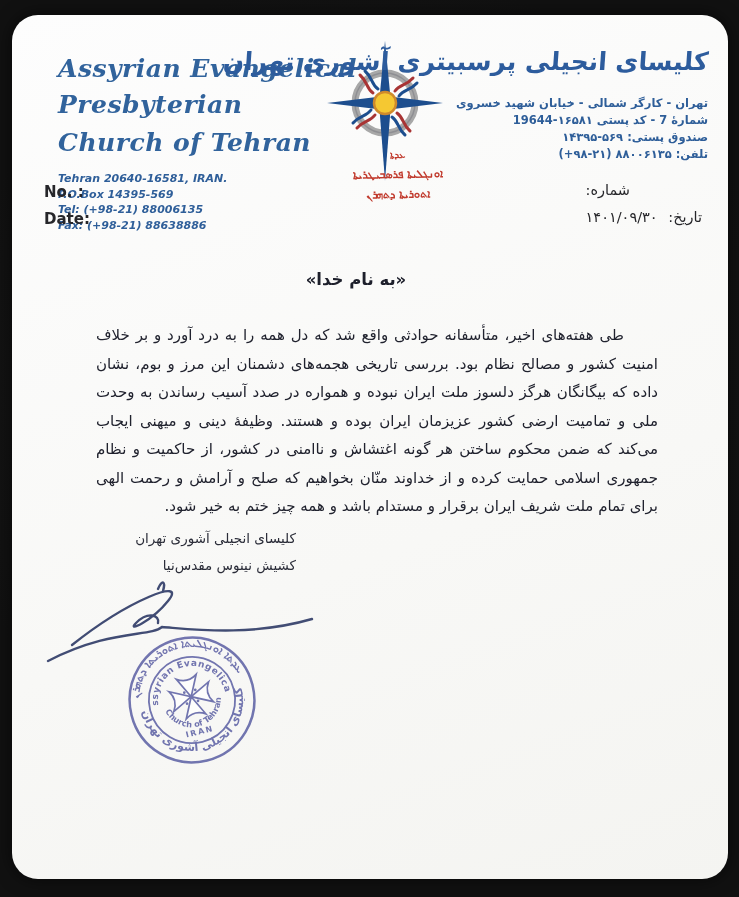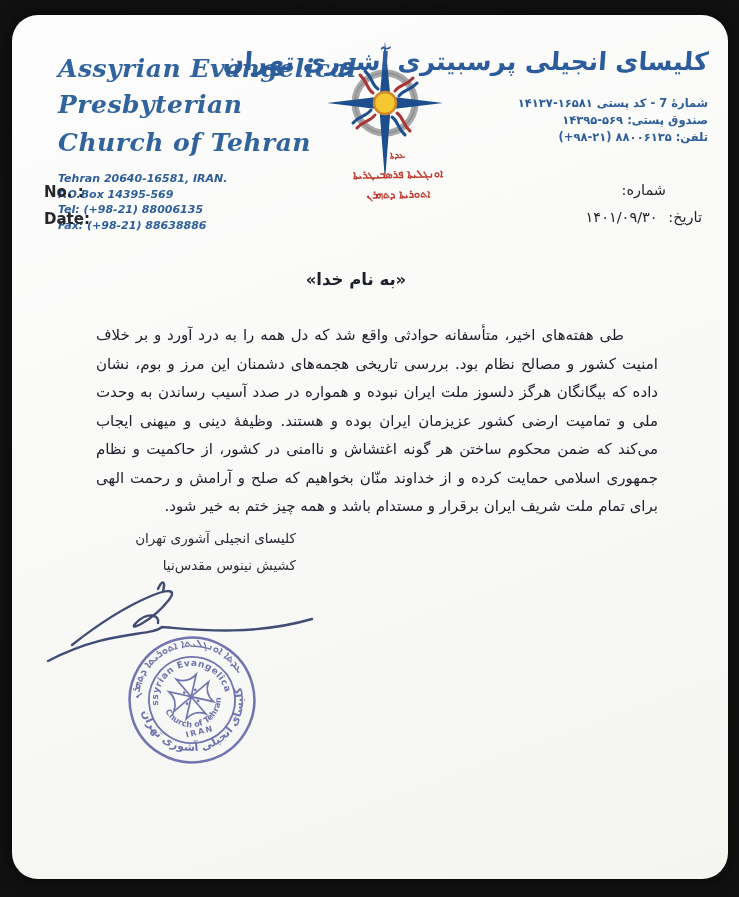--- a/index.html
+++ b/index.html
@@ -46,21 +46,21 @@
   .fa-addr .num{direction:ltr;unicode-bidi:isolate;display:inline-block;}
   .syriac-red{
     position:absolute;left:281px;top:130px;width:210px;
     text-align:center;color:#c13a2d;font-weight:bold;
     line-height:20px;font-size:11px;
     transform:rotate(-1deg);
   }
   .syriac-red .s1{font-size:9.5px;}
   
   .ref-left{position:absolute;left:32px;top:164px;color:#26262a;font-size:15px;line-height:27px;font-weight:700;}
-  .ref-right{position:absolute;right:26px;top:162px;text-align:center;direction:rtl;color:#26262a;font-size:14.5px;line-height:27px;}
+  .ref-right{position:absolute;right:26px;top:162px;text-align:left;direction:rtl;color:#26262a;font-size:14.5px;line-height:27px;}
   .ref-right .num{direction:ltr;unicode-bidi:isolate;display:inline-block;margin-right:6px;}
   
   .bismillah{
     position:absolute;left:0;top:255px;width:100%;
     text-align:center;direction:rtl;
     font-weight:bold;font-size:16.5px;color:#1d1f2b;
     transform:translateX(-14px);
   }
   .body-text{
     position:absolute;left:84px;right:70px;top:306px;
@@ -125,23 +125,24 @@
 
   <div class="syriac-red">
     <div class="s1">ܥܕܬܐ</div>
     <div>ܐܘܢܓܠܝܬܐ ܦܪܣܒܝܛܪܝܬܐ</div>
     <div>ܐܬܘܪܝܬܐ ܕܬܗܪܢ</div>
   </div>
 
   <div class="fa-head">
     <div class="fa-title">کلیسای انجیلی پرسبیتری آشوری تهران</div>
     <div class="fa-addr">
+      <div>تهران - کارگر شمالی - خیابان شهید خسروی</div>
       <div>
         <span>شمارهٔ 7 - کد پستی</span>
-        <span class="num">۱۴۱۳۷-۱۶۵۸۱</span>
+        <span class="num">19644-۱۶۵۸۱</span>
       </div>
       <div>
         <span>صندوق پستی:</span>
         <span class="num">۱۴۳۹۵-۵۶۹</span>
       </div>
       <div>
         <span>تلفن:</span>
         <span class="num">۸۸۰۰۶۱۳۵</span>
         <span class="num">(+۹۸-۲۱)</span>
       </div>

